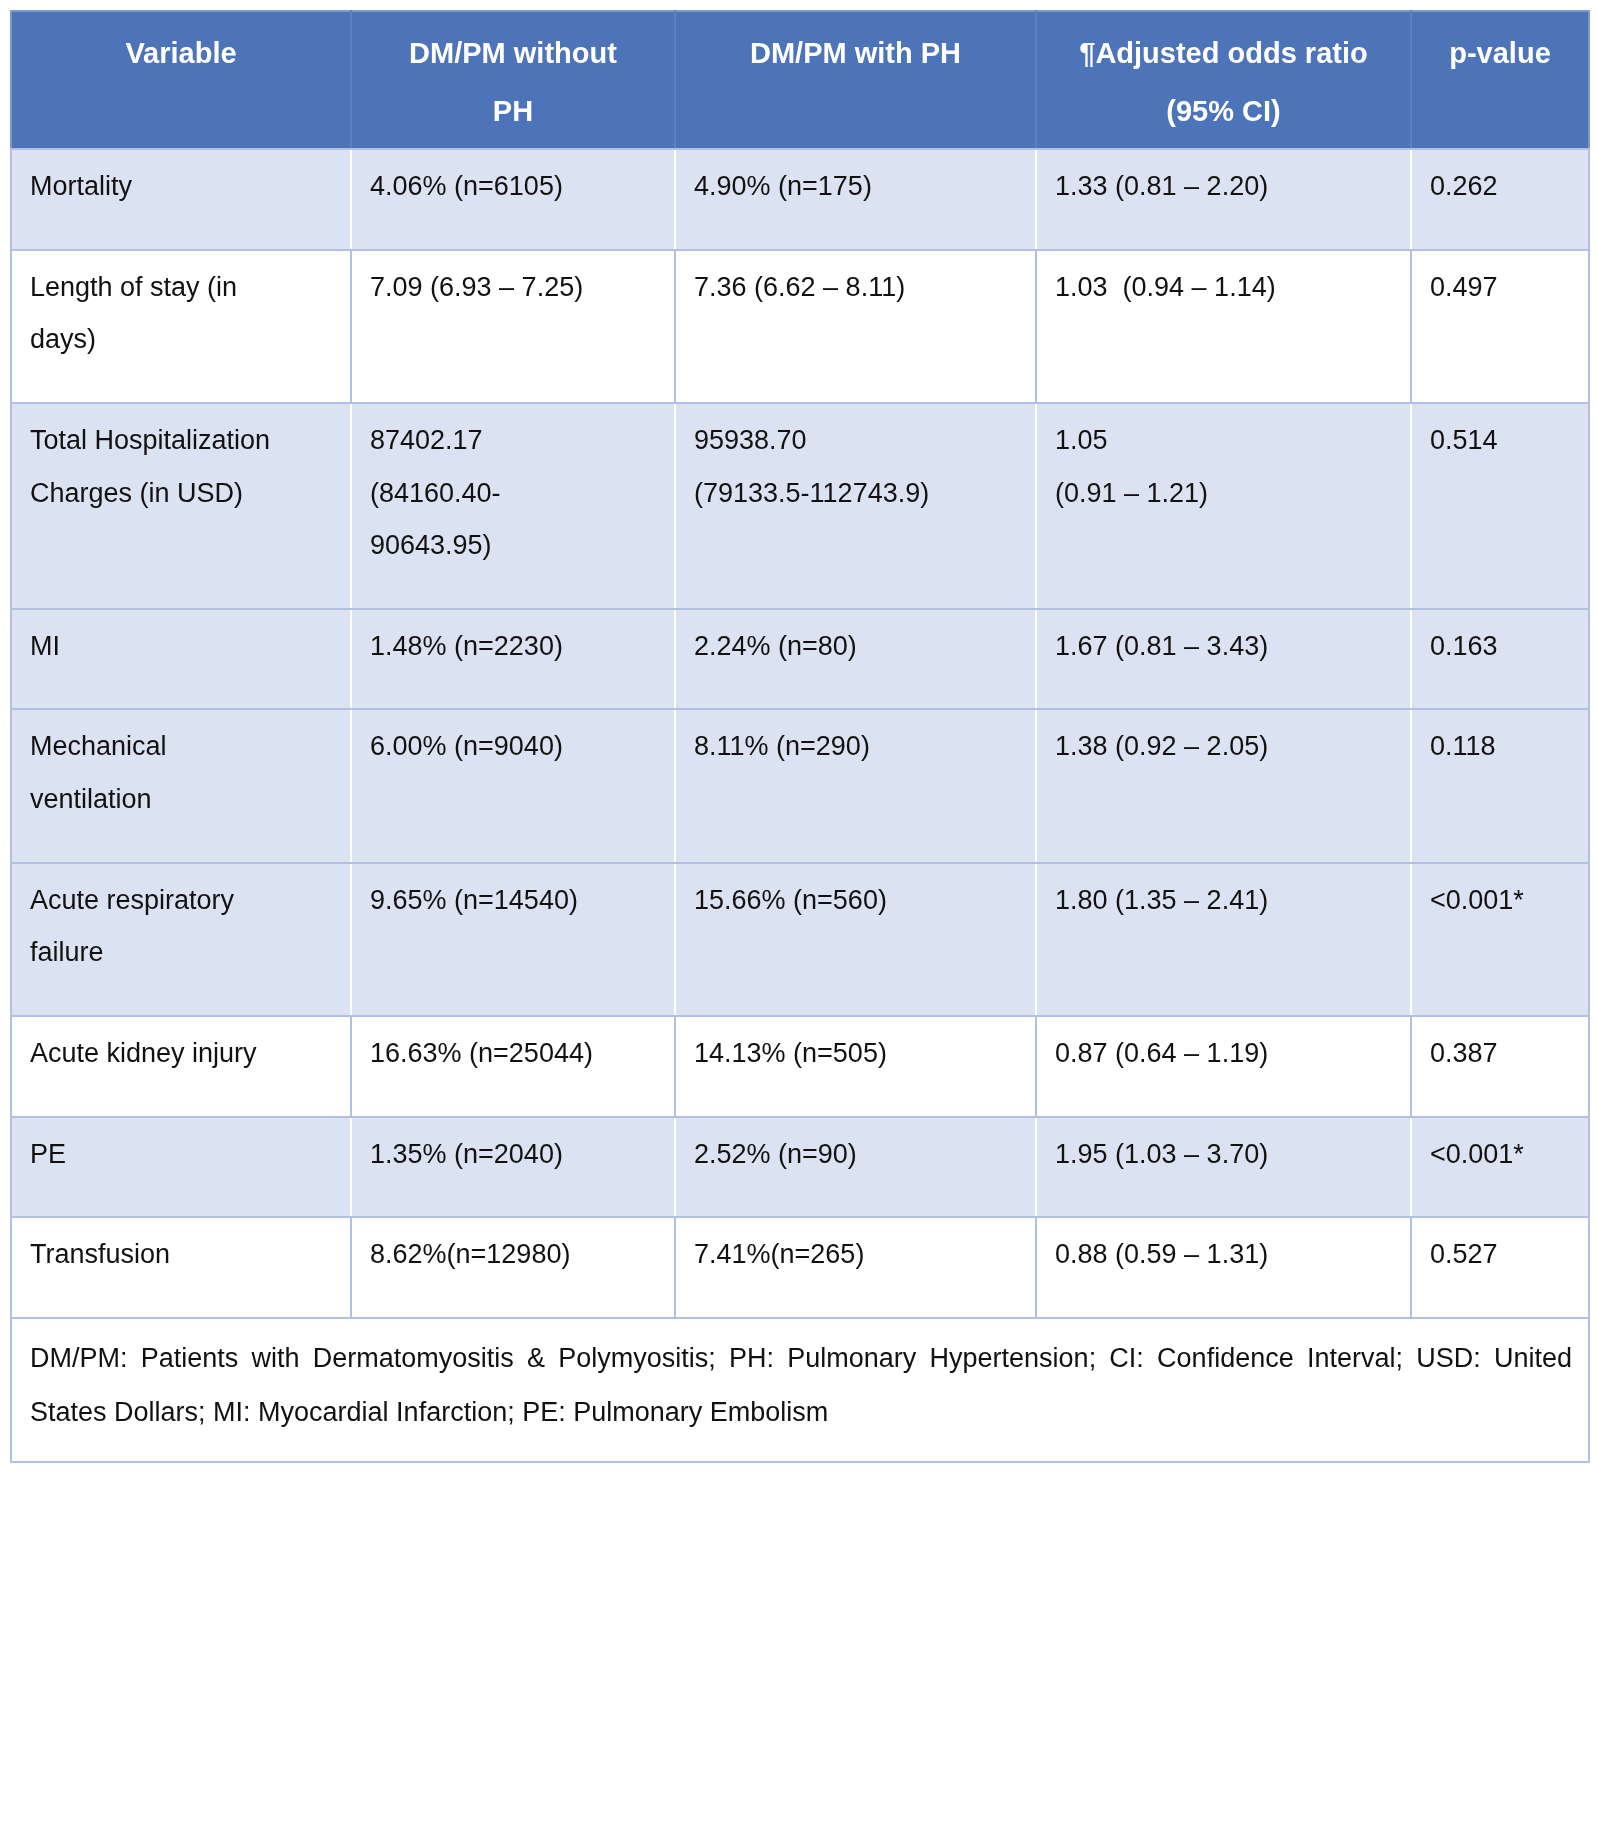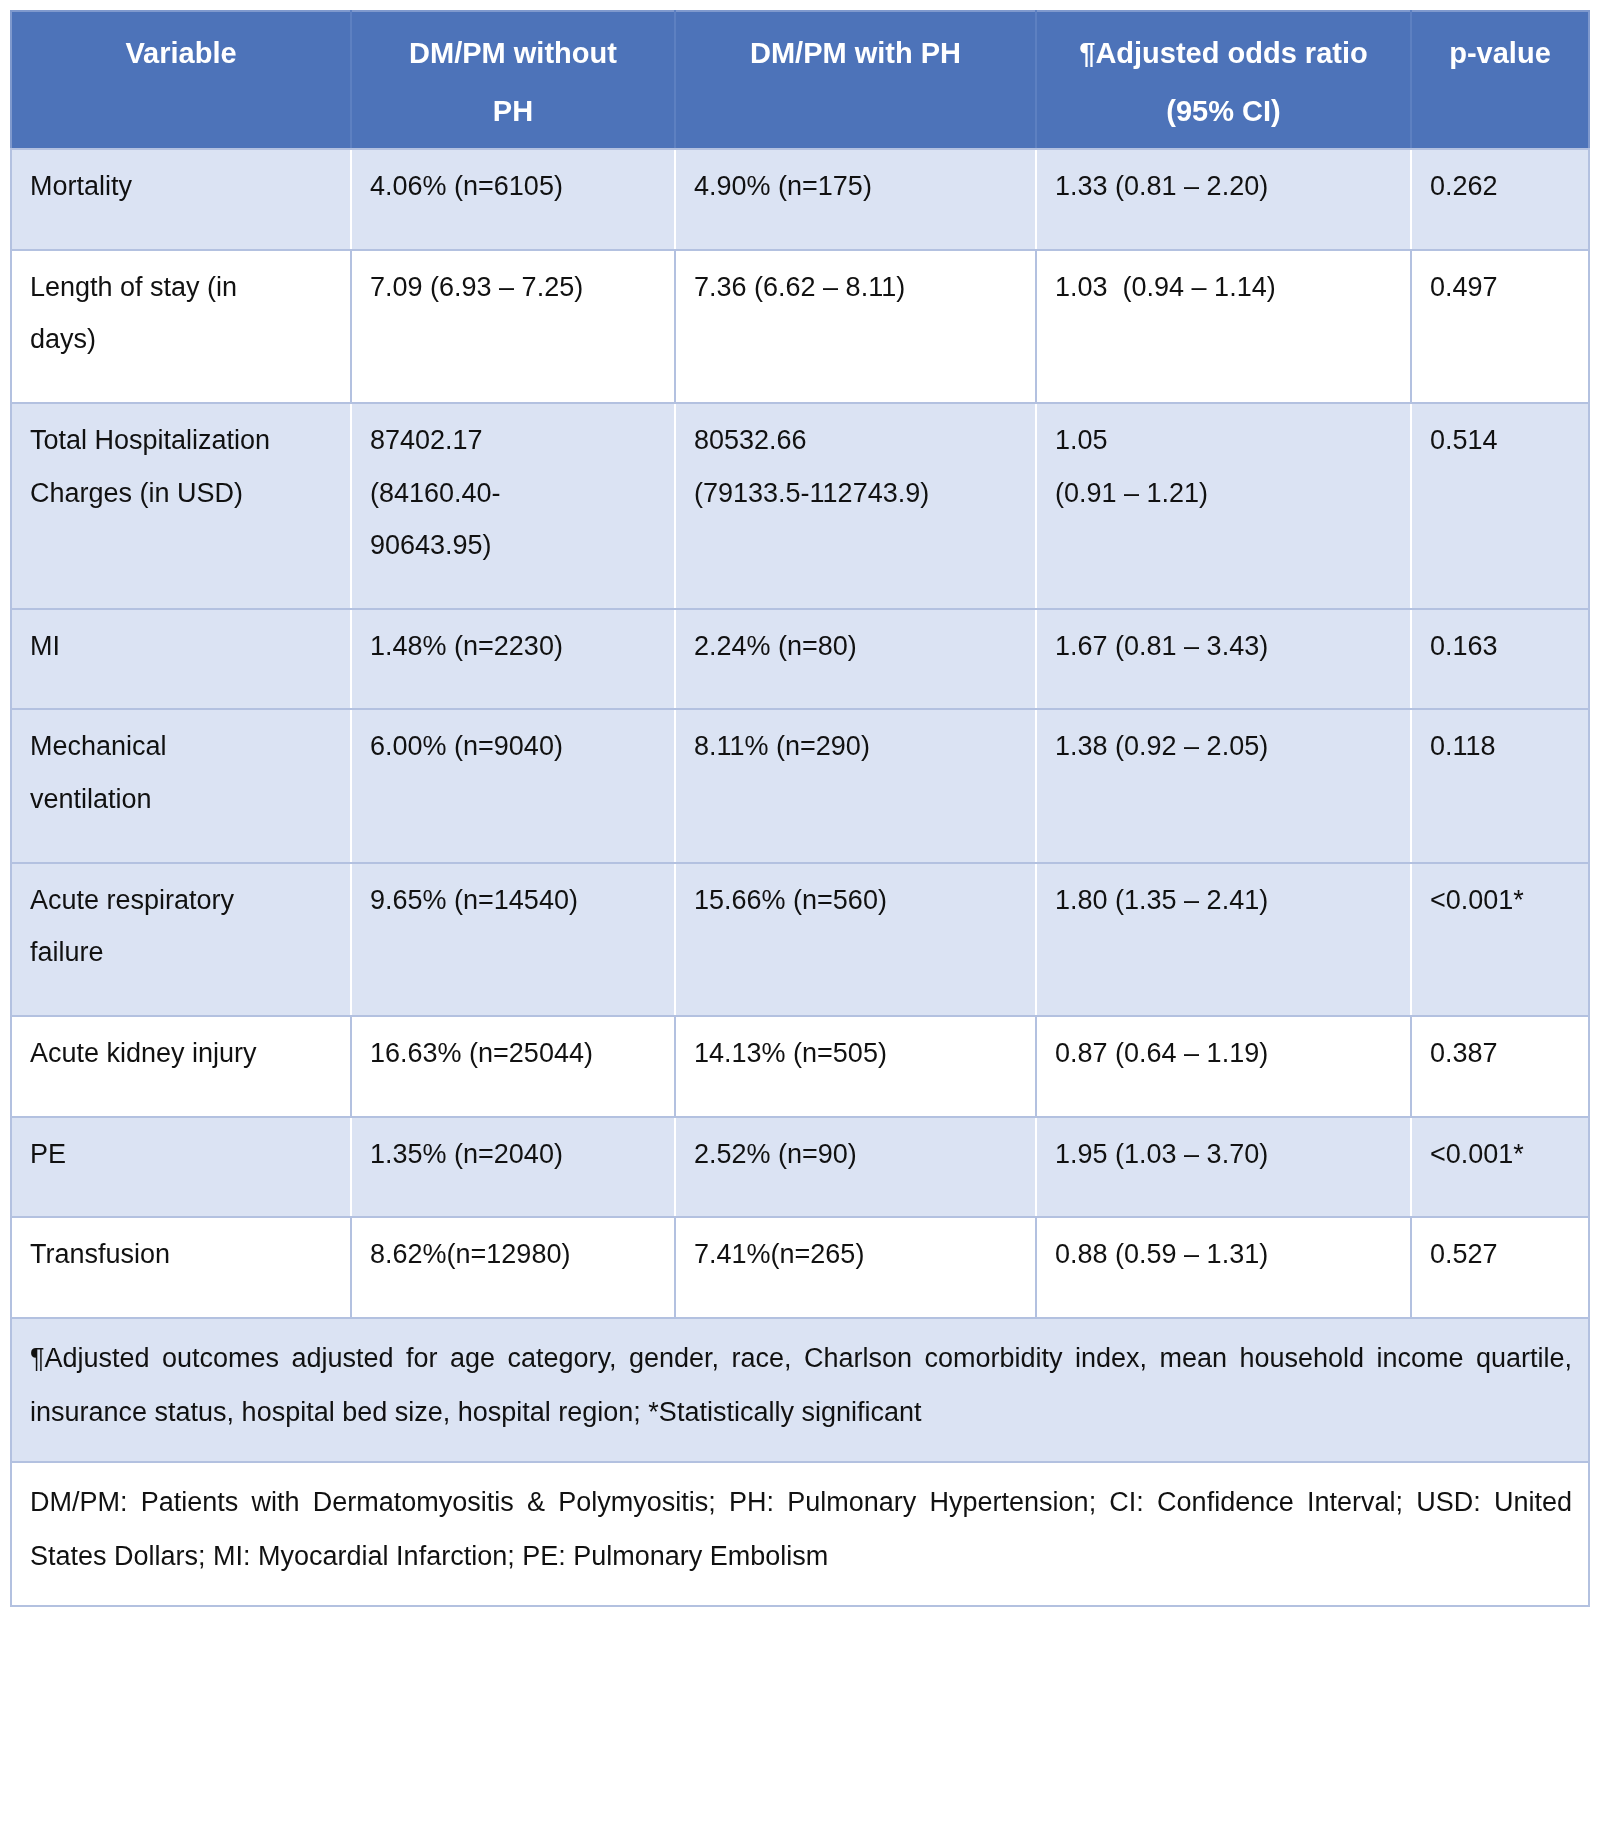--- a/index.html
+++ b/index.html
@@ -108,21 +108,21 @@
         <td>7.36 (6.62 – 8.11)</td>
         <td>1.03  (0.94 – 1.14)</td>
         <td>0.497</td>
       </tr>
       <tr class="band">
         <td>Total Hospitalization
 Charges (in USD)</td>
         <td>87402.17
 (84160.40-
 90643.95)</td>
-        <td>80532.66
+        <td>95938.70
 (79133.5-112743.9)</td>
         <td>1.05
 (0.91 – 1.21)</td>
         <td>0.514</td>
       </tr>
       <tr class="band">
         <td>MI</td>
         <td>1.48% (n=2230)</td>
         <td>2.24% (n=80)</td>
         <td>1.67 (0.81 – 3.43)</td>
@@ -158,21 +158,18 @@
         <td>1.95 (1.03 – 3.70)</td>
         <td>&lt;0.001*</td>
       </tr>
       <tr>
         <td>Transfusion</td>
         <td>8.62%(n=12980)</td>
         <td>7.41%(n=265)</td>
         <td>0.88 (0.59 – 1.31)</td>
         <td>0.527</td>
       </tr>
-      <tr class="band">
-        <td class="footnote" colspan="5">¶Adjusted outcomes adjusted for age category, gender, race, Charlson comorbidity index, mean household income quartile, insurance status, hospital bed size, hospital region; *Statistically significant</td>
-      </tr>
       <tr>
         <td class="footnote" colspan="5">DM/PM: Patients with Dermatomyositis &amp; Polymyositis; PH: Pulmonary Hypertension; CI: Confidence Interval; USD: United States Dollars; MI: Myocardial Infarction; PE: Pulmonary Embolism</td>
       </tr>
     </tbody>
   </table>
 </div>
 
 </body></html>

